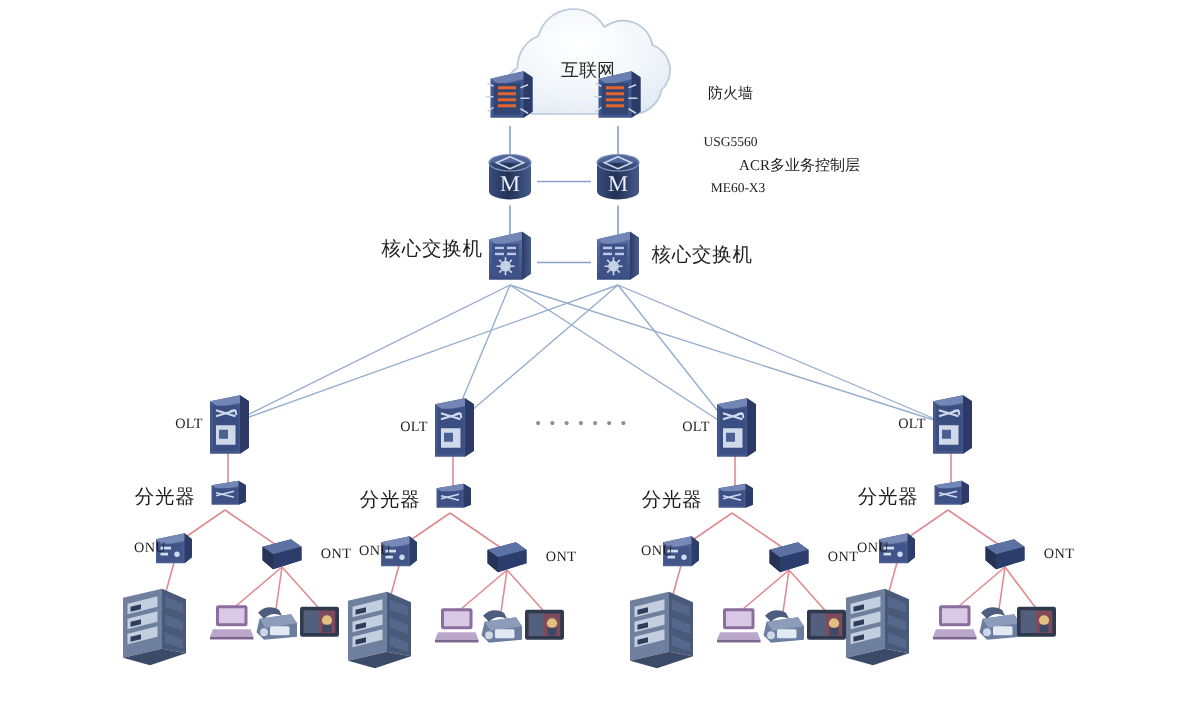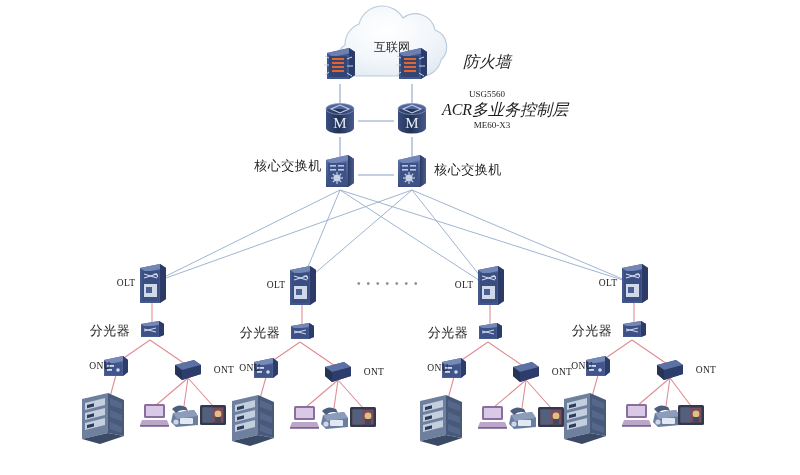--- a/index.html
+++ b/index.html
@@ -43,21 +43,21 @@
   }
   .lbl-en {
     font-size: 9.5px;
     letter-spacing: 0.3px;
     padding-left: 20px;
   }
   .lbl-cloud {
     font-size: 12px;
     color: #2a2a2a;
   }
-  .lbl-side-cn { font-size: 16px; font-style: italic; }
+  .lbl-side-cn { font-size: 10px; }
   .lbl-side-en { font-size: 9px; }
   .ellipsis-dots {
     position: absolute;
     transform: translate(-50%, -50%);
     font-size: 10px;
     letter-spacing: 1.6px;
     color: #8d8d94;
     font-family: "Liberation Sans", sans-serif;
   }
 </style>
@@ -206,21 +206,21 @@
         <line x1="8" y1="27" x2="4" y2="30"></line>
         <line x1="26" y1="14" x2="31" y2="12"></line>
         <line x1="26" y1="21" x2="32" y2="21"></line>
         <line x1="26" y1="28" x2="31" y2="31"></line>
       </g>
     </svg>
   </div>
 
   <div class="lbl lbl-side-cn" style="left:487px; top:62px;">防火墙</div>
   <div class="lbl lbl-side-en" style="left:487px; top:94px;">USG5560</div>
-  <div class="lbl lbl-side-cn" style="left:505px; top:110px;text-align:center;">ACR多业务控制层</div>
+  <div class="lbl lbl-side-cn" style="left:533px; top:110px;text-align:center;">ACR多业务控制层</div>
   <div class="lbl lbl-side-en" style="left:492px; top:125px;">ME60-X3</div>
 
   <div class="node" style="left:340px; top:121px;">
     <svg width="40" height="36" viewBox="0 0 40 36">
       <ellipse cx="20" cy="8" rx="14" ry="5.5" fill="#51659a"></ellipse>
       <path d="M6 8 L6 27 a14 5.5 0 0 0 28 0 L34 8 Z" fill="url(#rtrBody)"></path>
       <ellipse cx="20" cy="8" rx="14" ry="5.5" fill="none" stroke="#7e92bf" stroke-width="0.8"></ellipse>
       <g fill="none" stroke="#c5d2e8" stroke-width="1.1">
         <path d="M11 8 L20 4 L29 8 L20 12 Z"></path>
       </g>

